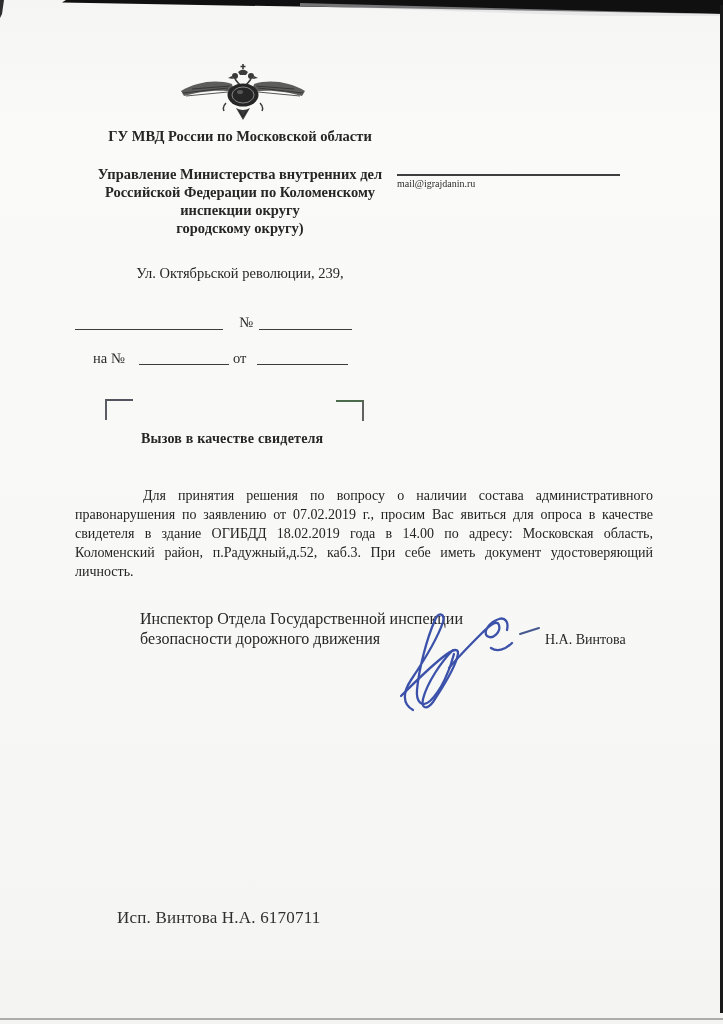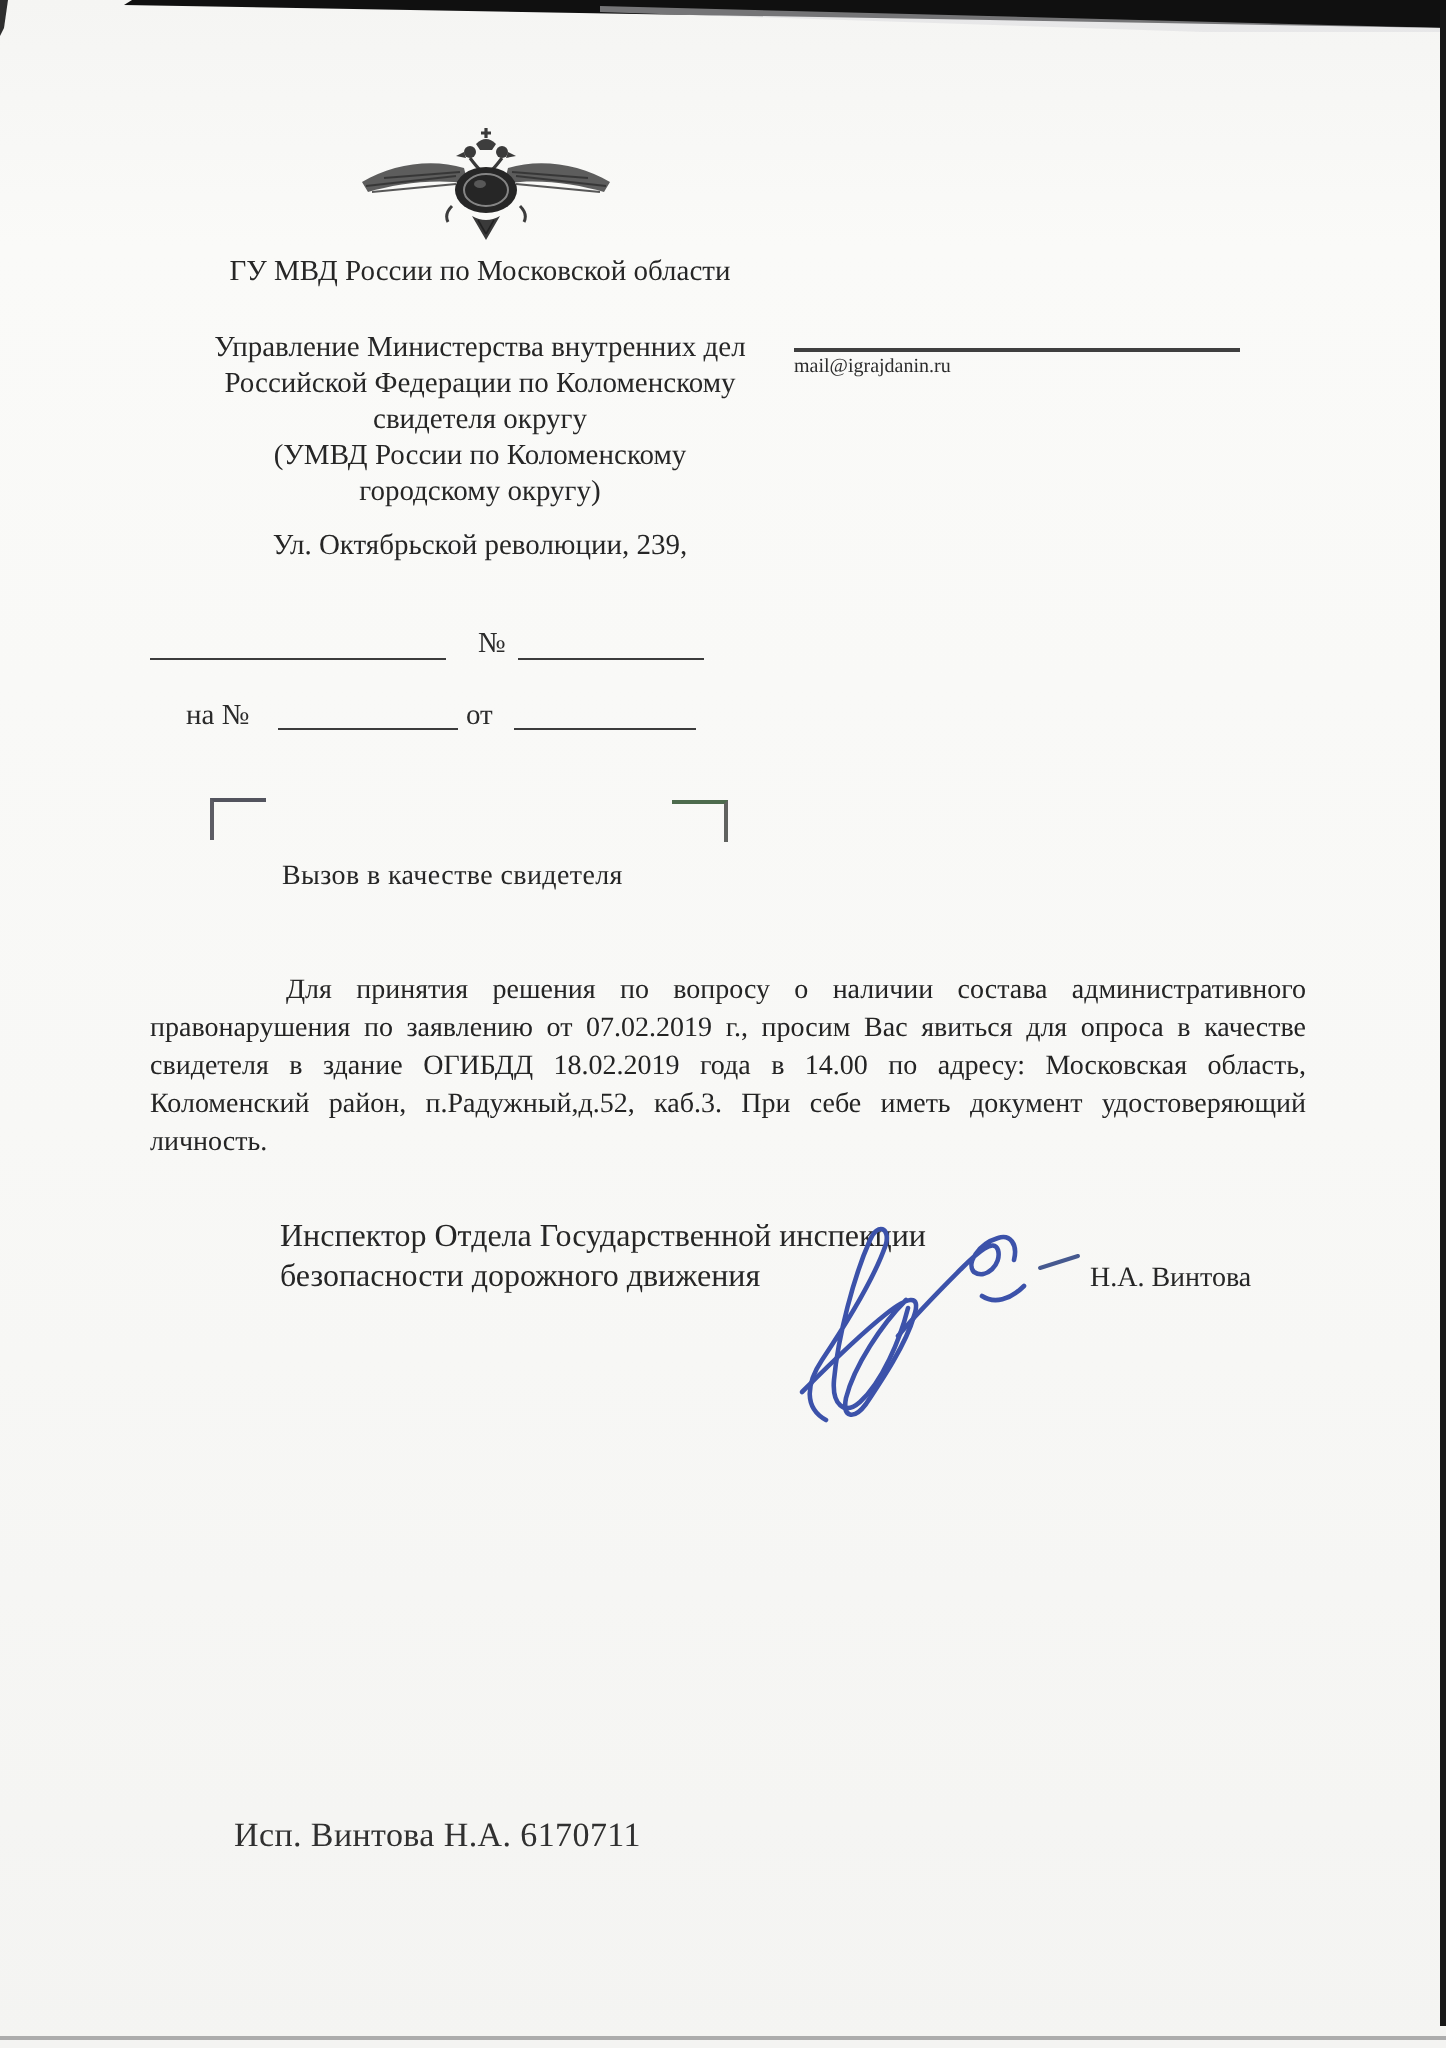--- a/index.html
+++ b/index.html
@@ -8,21 +8,21 @@
     font-family:"Liberation Serif","DejaVu Serif",serif;
     background:#e8e8e8;
   }
   .page{
     position:relative;width:723px;height:1024px;overflow:hidden;
     background:linear-gradient(180deg,#f5f5f3 0%,#fafaf8 12%,#f8f8f6 55%,#f4f4f2 100%);
     color:#262626;
   }
   .abs{position:absolute;}
   .center{text-align:center;}
-  .bold{font-weight:normal;}
+  .bold{font-weight:bold;}
   .blank-line{background:#3c3c3c;height:1.4px;}
   .org-main{left:70px;top:128px;width:340px;font-size:14.5px;}
   .org-block{left:60px;top:165px;width:360px;font-size:14.5px;line-height:18px;text-align:center;}
   .addr-block{left:60px;top:264px;width:360px;font-size:14.5px;line-height:18.5px;}
   .email-rule{left:397px;top:174px;width:223px;height:1.6px;background:#3f3f3f;}
   .email-text{left:397px;top:178px;font-size:10px;color:#2d2d2d;}
   .ref-label{font-size:14.5px;color:#2b2b2b;}
   .corner{width:26px;height:19px;}
   .corner-left{left:105px;top:399px;border-top:2px solid #53545e;border-left:2px solid #5c5c64;}
   .corner-right{left:336px;top:400px;border-top:2px solid #4d6b4d;border-right:2px solid #60625f;}
@@ -80,22 +80,21 @@
 
     <path d="M58,45 L65,57 L72,45 Q65,49 58,45 Z" fill="#3a3a3a"></path>
     <path d="M61,47 L65,54 M69,47 L65,54" stroke="#222" stroke-width="0.8"></path>
   </svg>
 
   <div class="abs center bold org-main">ГУ МВД России по Московской области</div>
 
   <div class="abs center bold org-block">
     <div>Управление Министерства внутренних дел</div>
     <div>Российской Федерации по Коломенскому</div>
-    <div>свидетеля округу</div>
-    <div>(УМВД России по Коломенскому</div>
+    <div>инспекции округу</div>
     <div>городскому округу)</div>
   </div>
 
   <div class="abs email-rule"></div>
   <div class="abs email-text">mail@igrajdanin.ru</div>
 
   <div class="abs center addr-block">
     <div>Ул. Октябрьской революции,  239,</div>
   </div>
 

